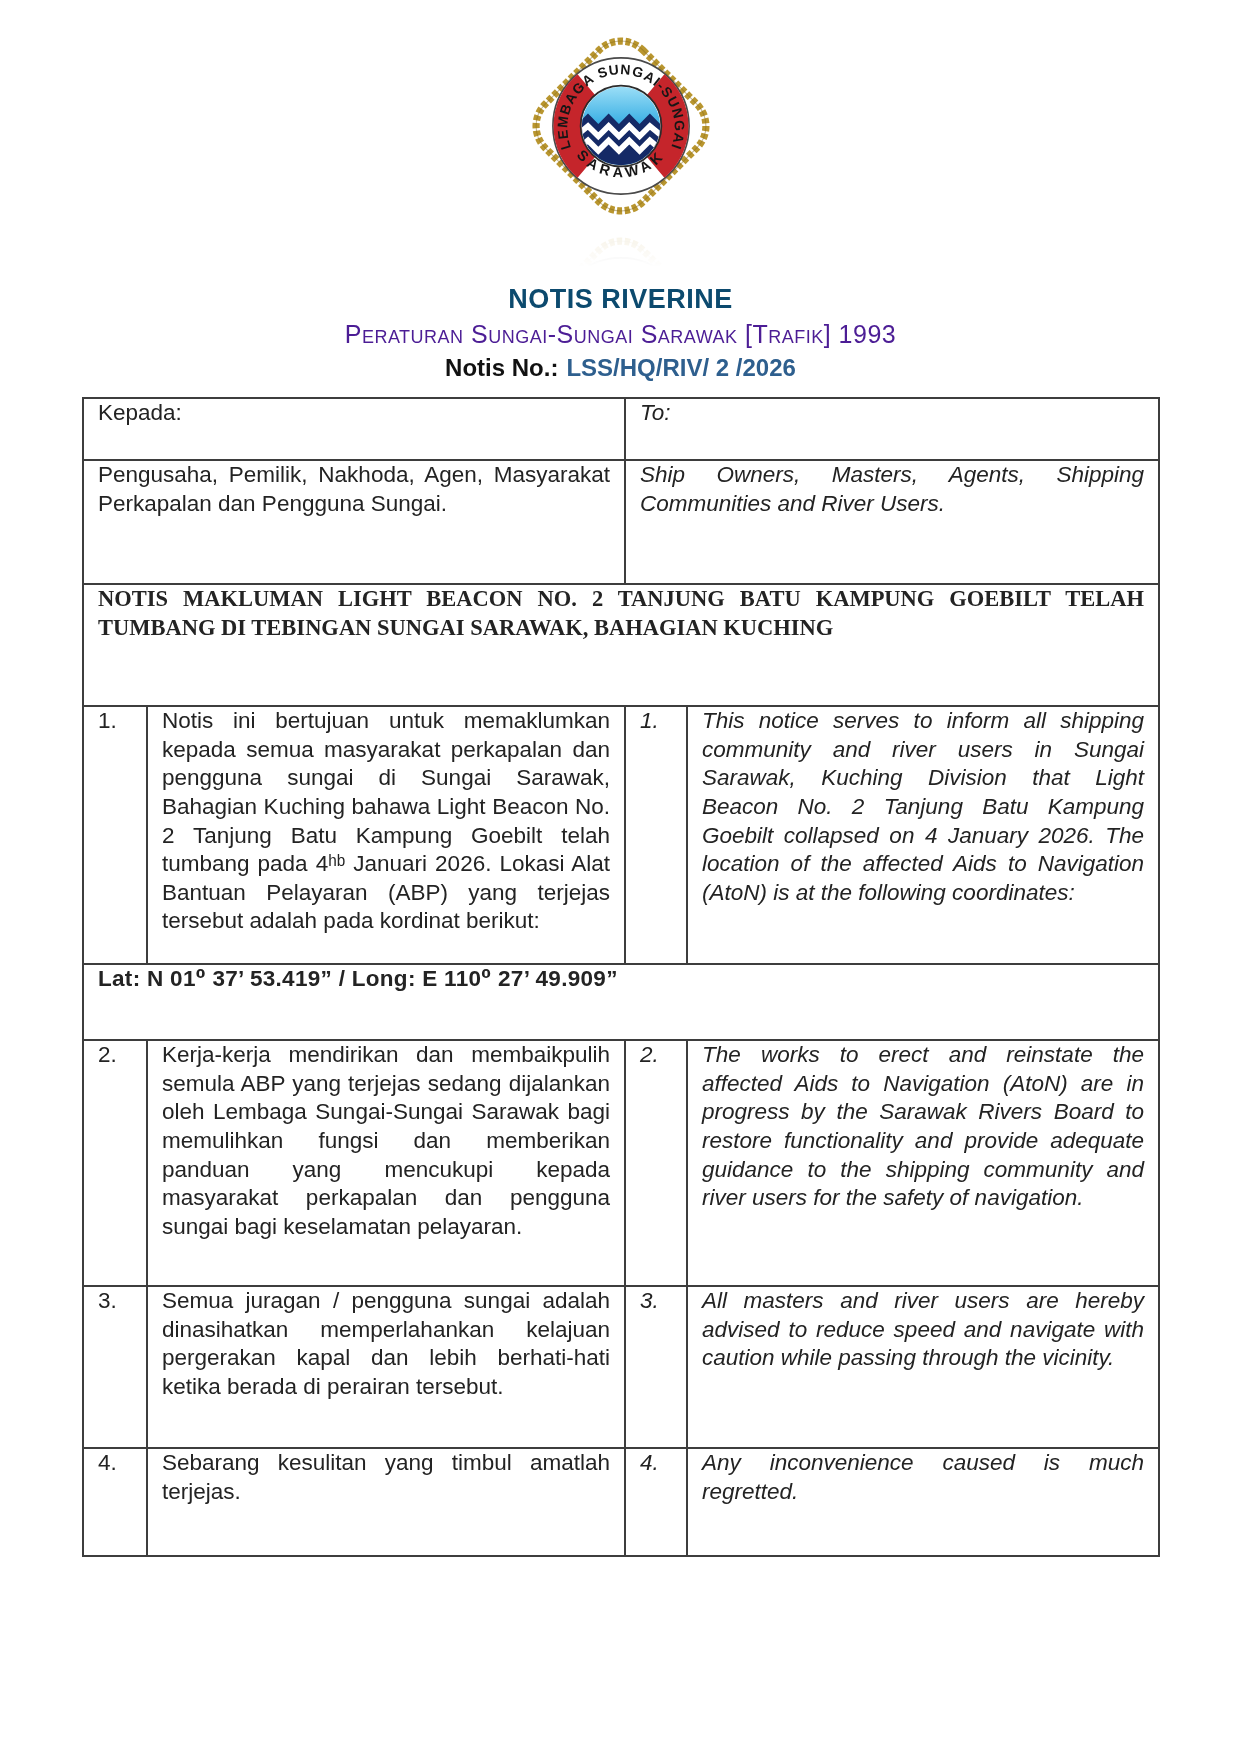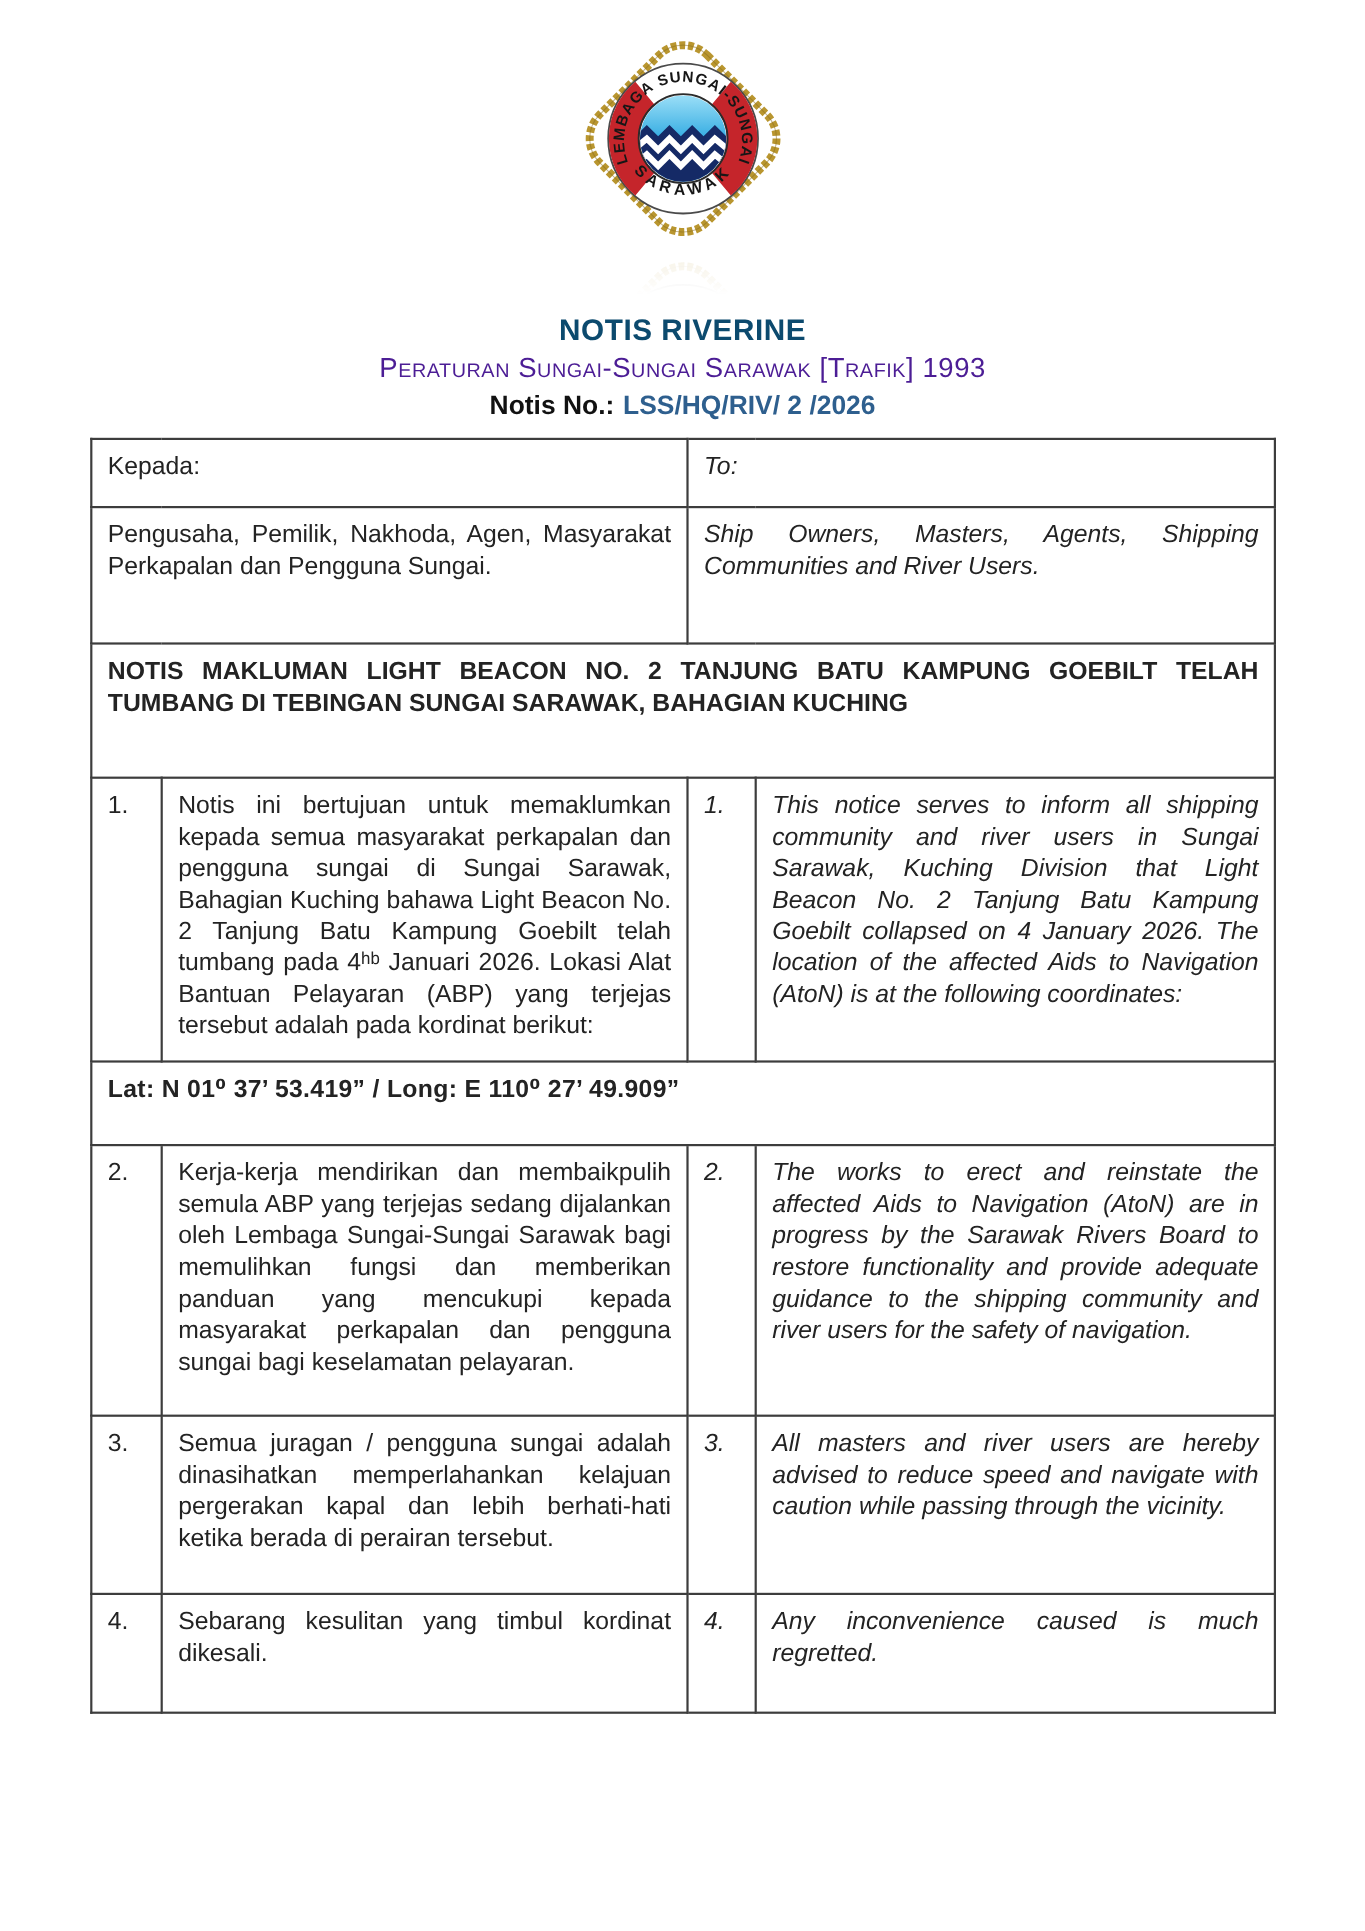--- a/index.html
+++ b/index.html
@@ -23,27 +23,27 @@
   .hdr { text-align:center; margin-top:8px; line-height:1.32; }
   .hdr-title { font-size:27px; font-weight:bold; color:#0c4a6e; letter-spacing:.5px; }
   .hdr-sub   { font-size:25px; font-weight:normal; color:#4c1d95; font-variant:small-caps; letter-spacing:.5px; }
   .hdr-no    { font-size:24px; font-weight:bold; color:#111; margin-top:1px; }
   .hdr-no .no-value { color:#2e5f8e; padding-left:8px; }
 
   
   table.notice { border-collapse:collapse; table-layout:fixed;
     width:1076px; margin:14px 0 0 82px; }
   table.notice td { border:2px solid #3d3d3d; vertical-align:top;
-    padding:10px 14px; font-size:22.5px; line-height:1.27; color:#232323;
+    padding:0 14px; font-size:22.5px; line-height:1.27; color:#232323;
     text-align:justify; overflow:hidden; }
   td.num { text-align:center; padding-left:4px; padding-right:4px; }
   .en { font-style:italic; }
   .r-kepada  td { height:62px; }
   .r-recip   td { height:124px; }
-  .r-subject td { height:122px; }
+  .r-subject td { height:122px;font-family:Liberation Serif, serif; }
   .r-item1   td { height:258px; }
   .r-coords  td { height:76px; }
   .r-item2   td { height:246px; }
   .r-item3   td { height:162px; }
   .r-item4   td { height:108px; }
   td.subject { text-align:center; font-weight:bold; color:#0a0a0a;
     font-size:23px; padding:16px 36px; line-height:1.45; }
   td.coords  { text-align:center; font-weight:bold; color:#0a0a0a;
     font-size:23px; vertical-align:middle; letter-spacing:.3px; }
 
@@ -162,21 +162,21 @@
 
     <tr class="r-item3">
       <td class="num">3.</td>
       <td>Semua juragan / pengguna sungai adalah dinasihatkan memperlahankan kelajuan pergerakan kapal dan lebih berhati-hati ketika berada di perairan tersebut.</td>
       <td class="num en">3.</td>
       <td class="en">All masters and river users are hereby advised to reduce speed and navigate with caution while passing through the vicinity.</td>
     </tr>
 
     <tr class="r-item4">
       <td class="num">4.</td>
-      <td>Sebarang kesulitan yang timbul kordinat dikesali.</td>
+      <td>Sebarang kesulitan yang timbul amatlah terjejas.</td>
       <td class="num en">4.</td>
       <td class="en">Any inconvenience caused is much regretted.</td>
     </tr>
   </tbody>
     </table>
 
 
 </div>
 
 </body></html>

